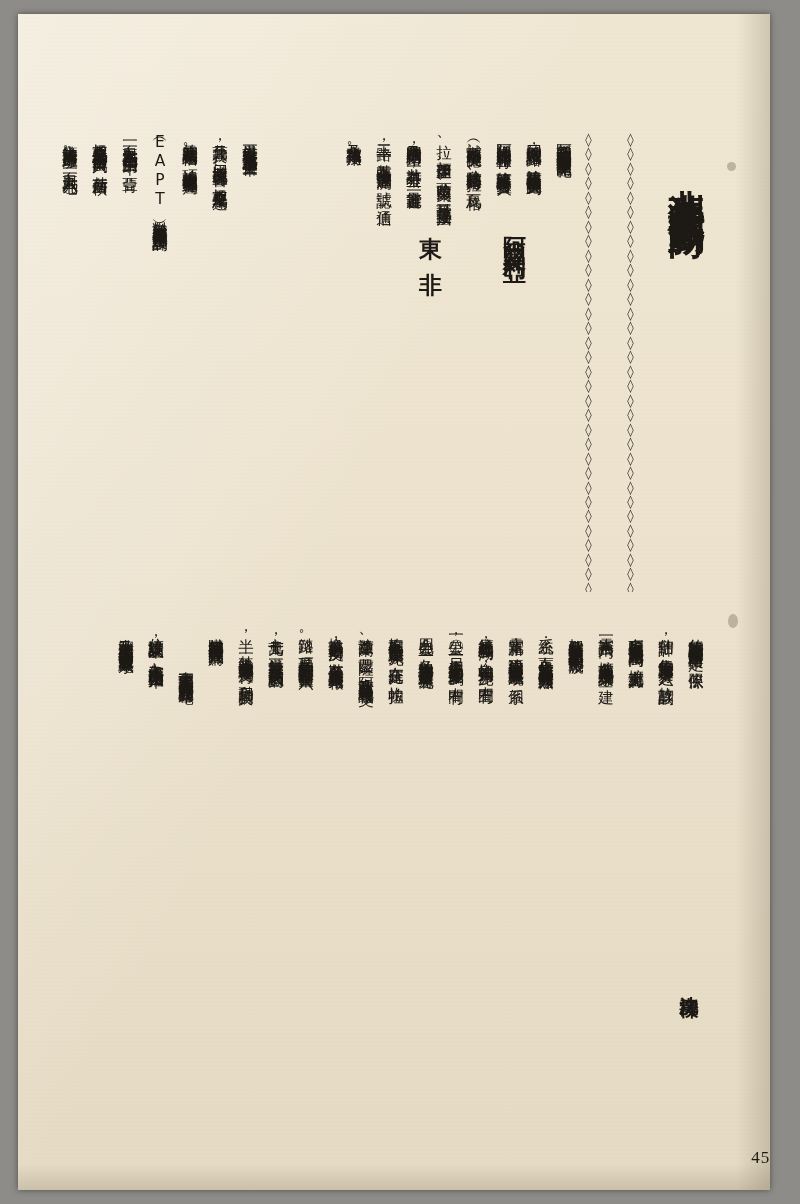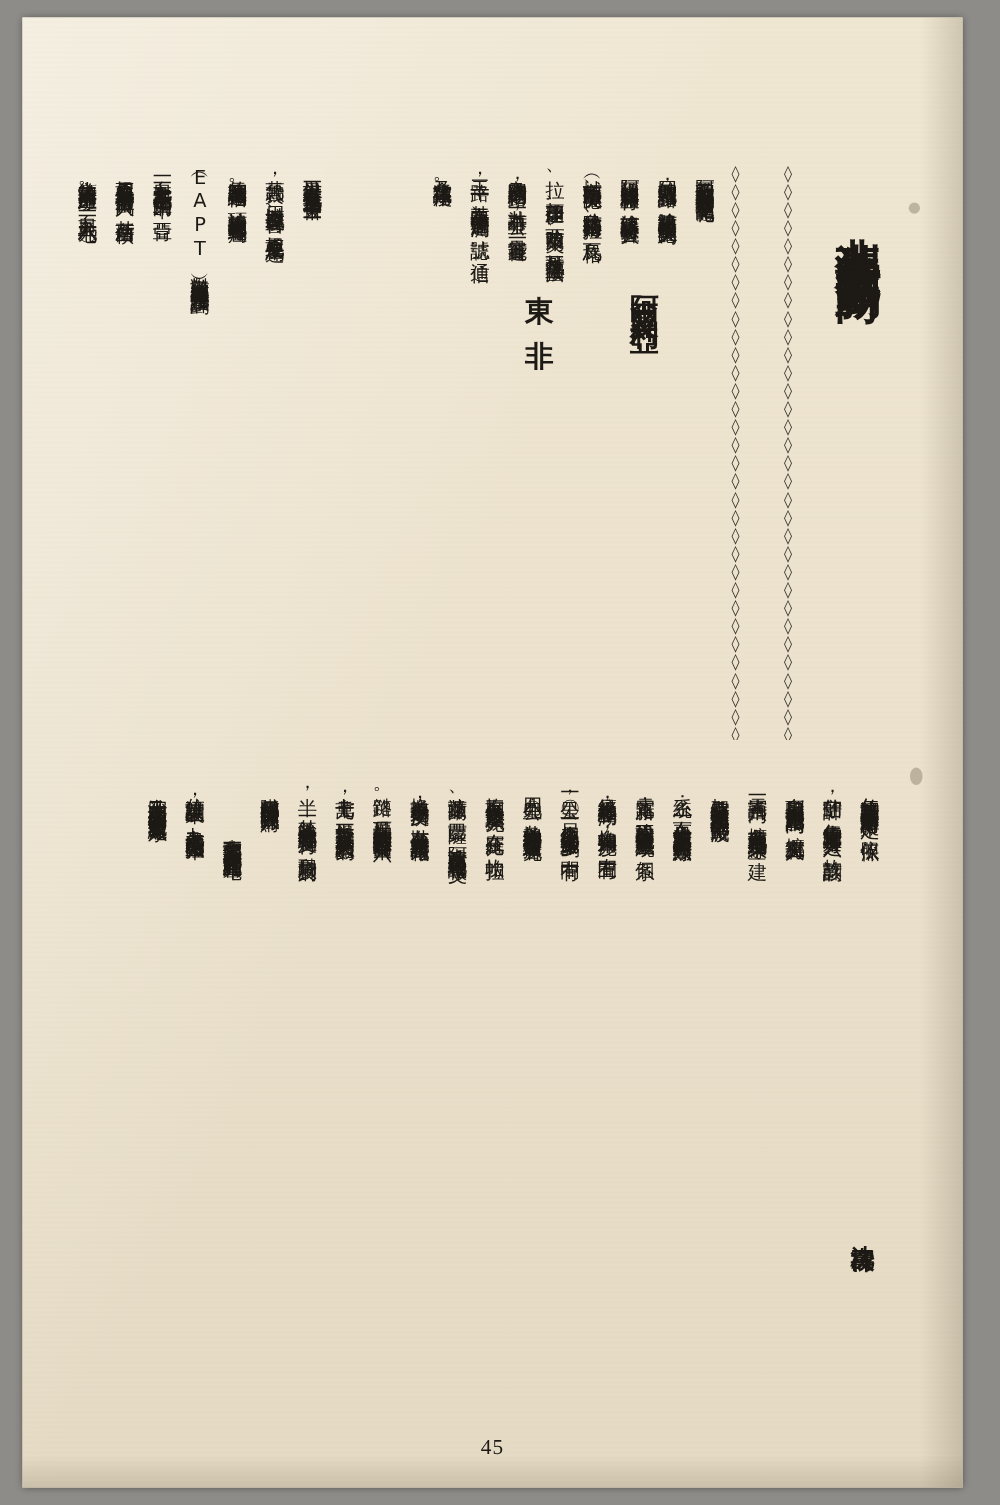--- a/index.html
+++ b/index.html
@@ -165,21 +165,21 @@
     width: 30px;
     flex: 0 0 30px;
   }
   .upper .gap-head { flex: 0 0 74px; }
 
   .page-num {
     position: absolute;
     left: 0;
     right: 0;
     bottom: 22px;
-    text-align: center;
+    text-align: right;
     font-family: "Liberation Serif", serif;
     font-size: 17px;
     color: #1d1a16;
     letter-spacing: 0.05em;
   }
 
   
   .grain {
     position: absolute;
     inset: 0;

